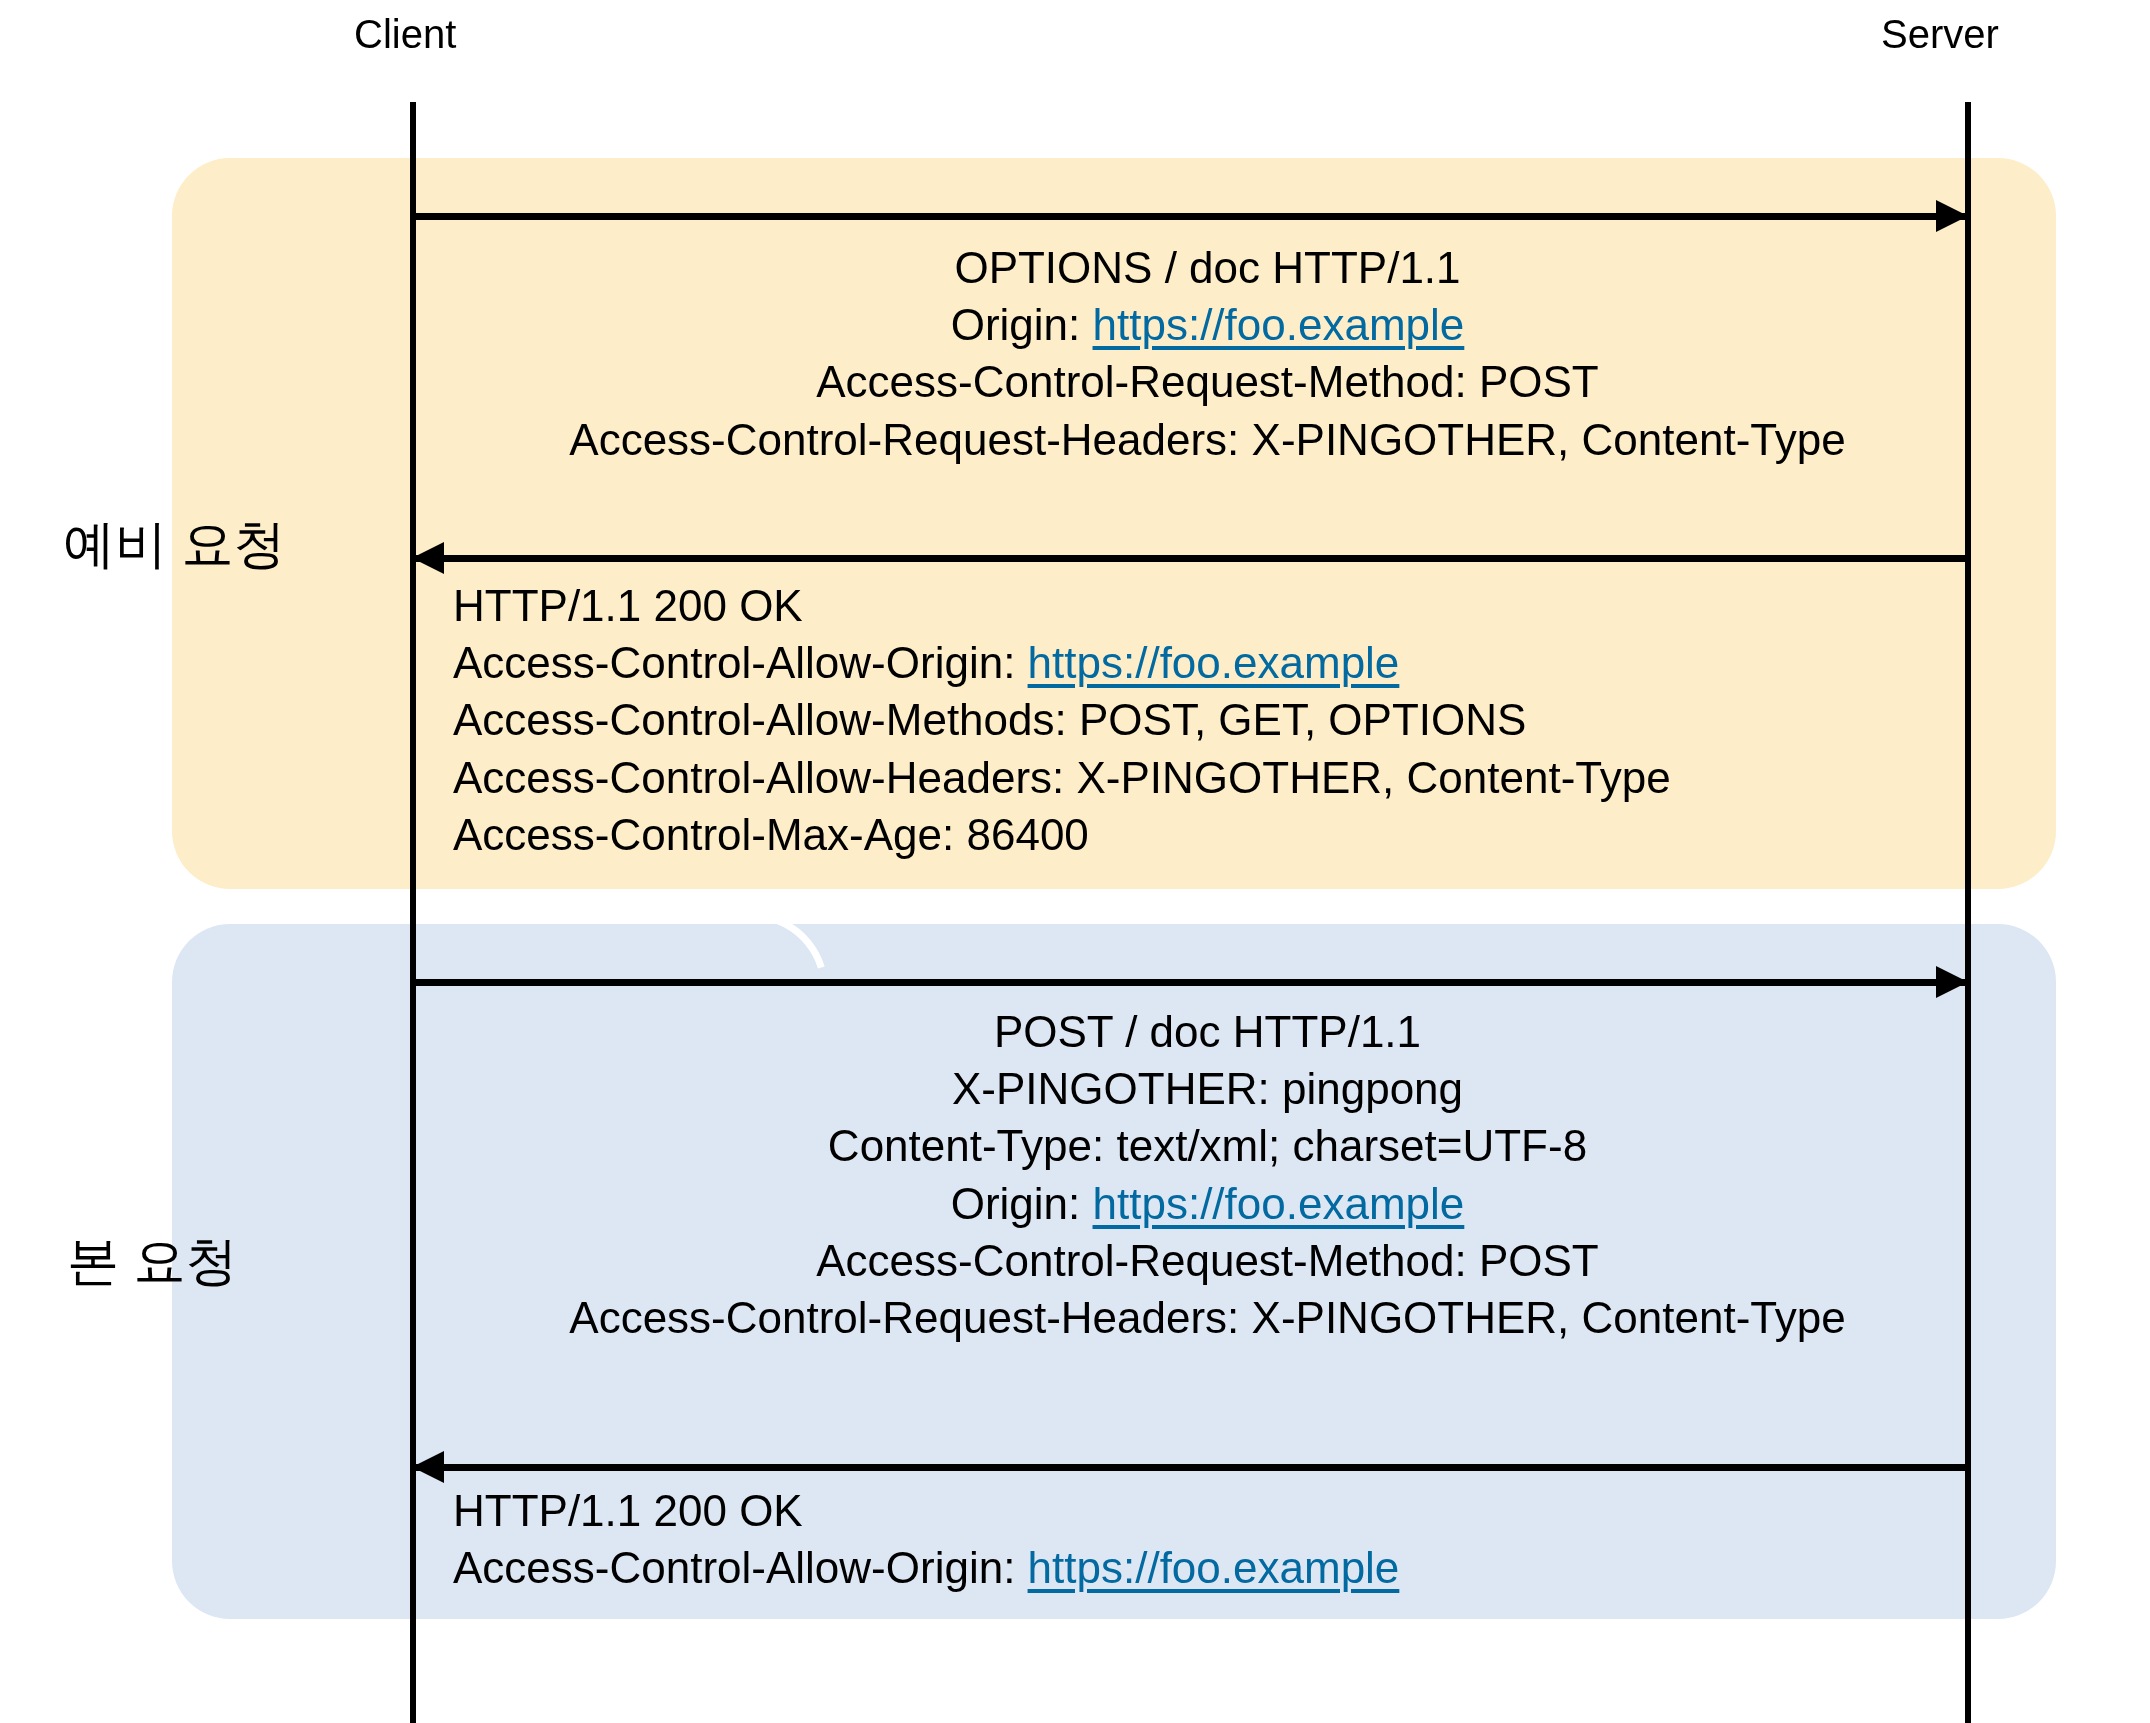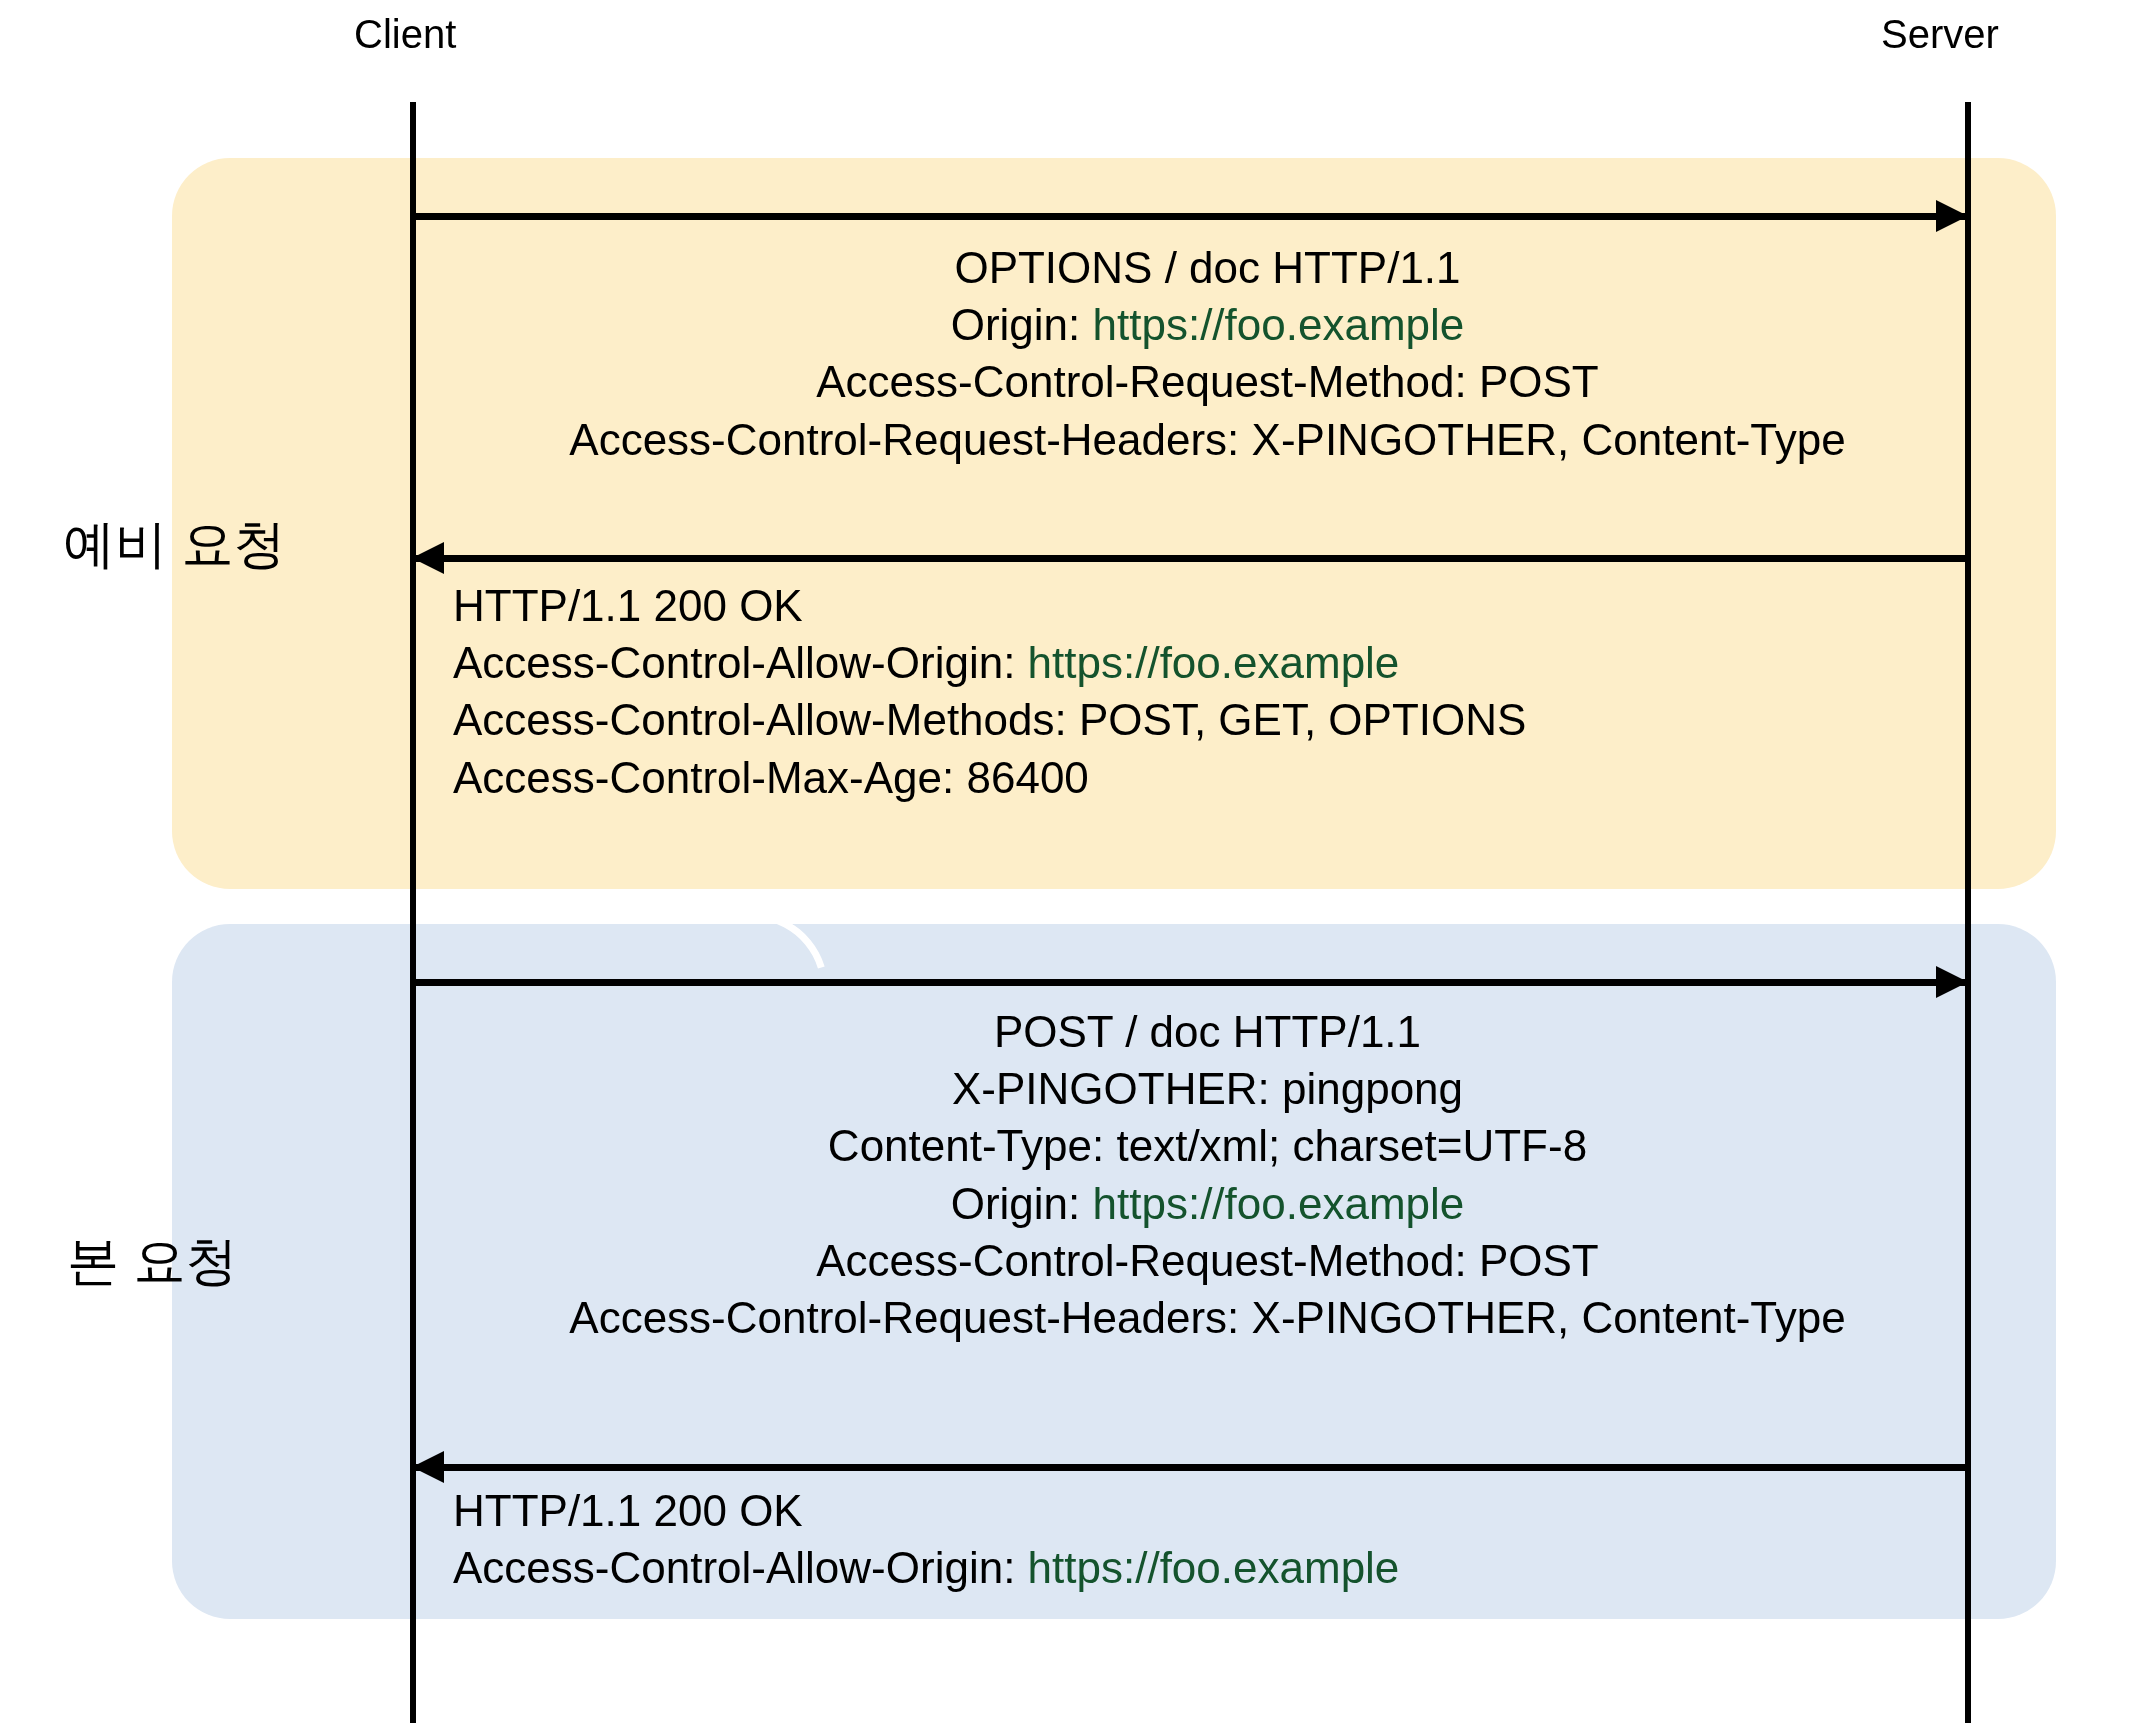--- a/index.html
+++ b/index.html
@@ -70,21 +70,22 @@
     z-index:5;
     font-size:44px;
     line-height:1.30;
     color:#000000;
     white-space:nowrap;
   }
   .msg.align-left  { text-align:center; }
   .msg.align-right { text-align:left; }
   .msg .line { display:block; }
   .link {
-    color:#14532d;
+    color:#0369a1;
+    text-decoration:underline;
     text-decoration-thickness:3.5px;
     text-underline-offset:6.3px;
   }
   .white-arc {
     position:absolute;
     z-index:3;
     border:7px solid transparent;
     border-top-color:#ffffff;
     border-radius:50%;
     transform:rotate(28deg);
@@ -133,20 +134,21 @@
     <span class="line">OPTIONS / doc HTTP/1.1</span>
     <span class="line"><span>Origin: </span><a class="link">https://foo.example</a></span>
     <span class="line">Access-Control-Request-Method: POST</span>
     <span class="line">Access-Control-Request-Headers: X-PINGOTHER, Content-Type</span>
   </div>
 
   <div class="msg align-right" style="left:453px; top:577px; width:1509px;">
     <span class="line">HTTP/1.1 200 OK</span>
     <span class="line"><span>Access-Control-Allow-Origin: </span><a class="link">https://foo.example</a></span>
     <span class="line">Access-Control-Allow-Methods: POST, GET, OPTIONS</span>
+    <span class="line">Access-Control-Allow-Headers: X-PINGOTHER, Content-Type</span>
     <span class="line">Access-Control-Max-Age: 86400</span>
   </div>
 
   <div class="msg align-left" style="left:453px; top:1003px; width:1509px;">
     <span class="line">POST / doc HTTP/1.1</span>
     <span class="line">X-PINGOTHER: pingpong</span>
     <span class="line">Content-Type: text/xml; charset=UTF-8</span>
     <span class="line"><span>Origin: </span><a class="link">https://foo.example</a></span>
     <span class="line">Access-Control-Request-Method: POST</span>
     <span class="line">Access-Control-Request-Headers: X-PINGOTHER, Content-Type</span>

